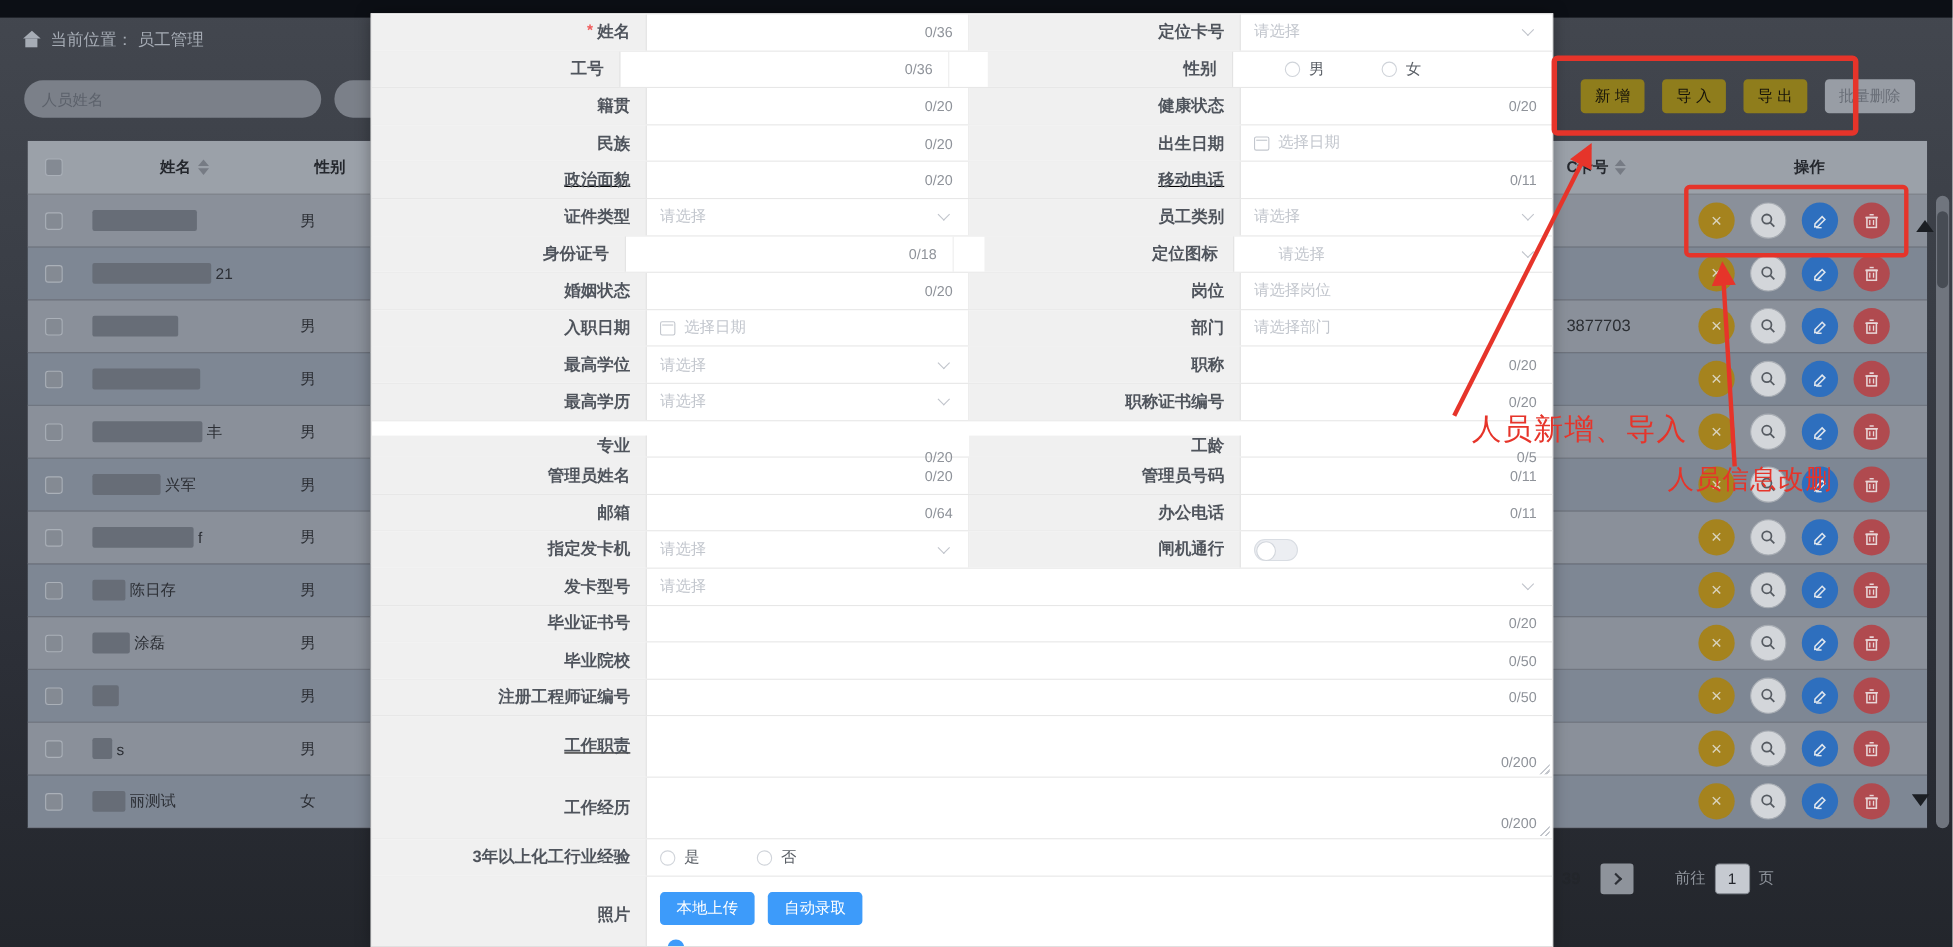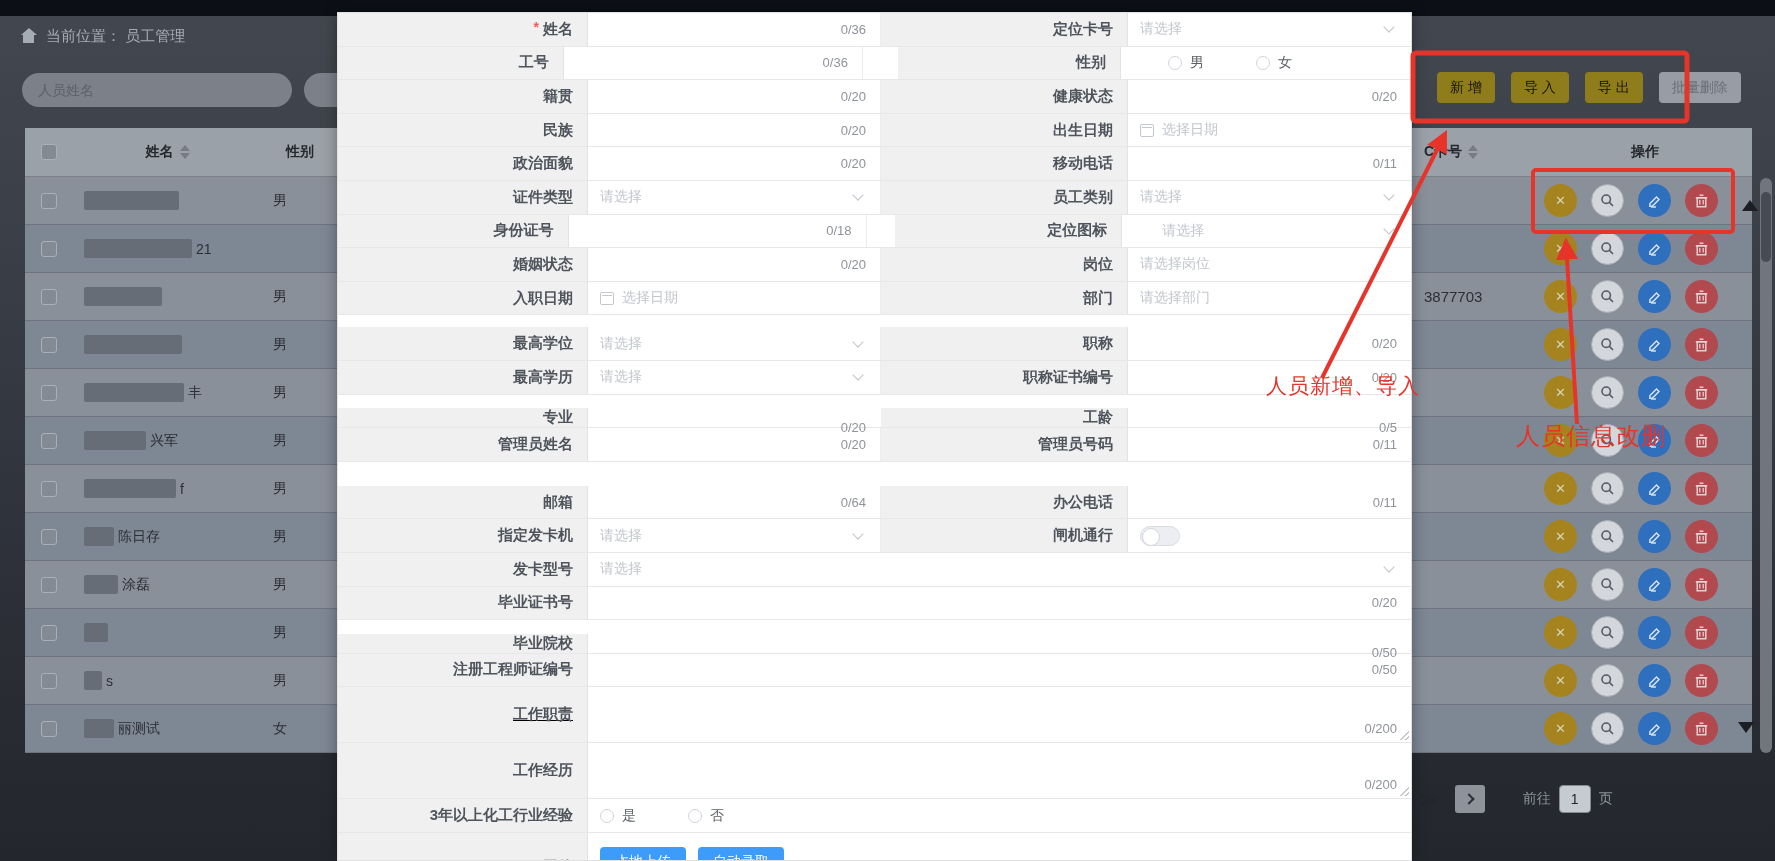--- a/index.html
+++ b/index.html
@@ -84,21 +84,21 @@
   .toggle::after { content:""; position:absolute; left:1px; top:1px; width:16px; height:16px; background:#fff; border:1px solid #d2d6dc; border-radius:50%; }
   .ta-counter { position:absolute; right:14px; bottom:6px; color:#8f939a; font-size:13px; }
   .resize { position:absolute; right:2px; bottom:2px; width:10px; height:10px; clip-path:polygon(100% 0,100% 100%,0 100%); background:repeating-linear-gradient(-45deg,transparent 0 2px,#c3c6cc 2px 3.5px); }
   .pbtn { height:30px; padding:0 15px; background:#3d9bfa; color:#fff; border:none; border-radius:4px; font-size:14px; margin-right:12px; }
   .photo-row .fld { align-items:flex-start; padding-top:14px; }
   .photo-dot { position:absolute; left:269px; bottom:-8px; width:15px; height:15px; border-radius:50%; background:#3d9bfa; }
 
   
   .ann-svg { position:absolute; left:0; top:0; pointer-events:none; z-index:50; }
   .ann-text { position:absolute; color:#e6342a; z-index:51; white-space:nowrap; letter-spacing:1px; }
-  #ann-t1 { left:1266px; top:372px; font-size:21px; }
+  #ann-t1 { left:1338px; top:372px; font-size:27px; }
   #ann-t2 { left:1516px; top:420px; font-size:24px; }
 </style>
 </head>
 <body>
 
 <div class="topbar"></div>
 <div class="top-chev"></div>
 
 <div class="crumb">
   <span class="home-ico"></span>
@@ -648,21 +648,21 @@
         <div class="fcell lab lab1">民族</div>
         <div class="fcell fld fld1">
           <span class="counter">0/20</span>
         </div>
         <div class="fcell lab lab2">出生日期</div>
         <div class="fcell fld fld2">
           <span class="cal"></span>
           <span class="ph">选择日期</span>
         </div>
       </div>
-      <div class="frow" style="height: 33.6px;">
+      <div class="frow" style="height: 33.6px; text-decoration: underline;">
         <div class="fcell lab lab1">政治面貌</div>
         <div class="fcell fld fld1">
           <span class="counter">0/20</span>
         </div>
         <div class="fcell lab lab2">移动电话</div>
         <div class="fcell fld fld2">
           <span class="counter">0/11</span>
         </div>
       </div>
       <div class="frow" style="height: 33.6px;">
@@ -702,21 +702,21 @@
         <div class="fcell lab lab1">入职日期</div>
         <div class="fcell fld fld1">
           <span class="cal"></span>
           <span class="ph">选择日期</span>
         </div>
         <div class="fcell lab lab2">部门</div>
         <div class="fcell fld fld2">
           <span class="ph">请选择部门</span>
         </div>
       </div>
-      <div class="frow" style="height: 33.6px; margin-top: 12px;">
+      <div class="frow" style="height: 33.6px;">
         <div class="fcell lab lab1">最高学位</div>
         <div class="fcell fld fld1">
           <span class="ph">请选择</span>
           <span class="chev"></span>
         </div>
         <div class="fcell lab lab2">职称</div>
         <div class="fcell fld fld2">
           <span class="counter">0/20</span>
         </div>
       </div>
@@ -744,21 +744,21 @@
       <div class="frow" style="height: 33.6px;">
         <div class="fcell lab lab1">管理员姓名</div>
         <div class="fcell fld fld1">
           <span class="counter">0/20</span>
         </div>
         <div class="fcell lab lab2">管理员号码</div>
         <div class="fcell fld fld2">
           <span class="counter">0/11</span>
         </div>
       </div>
-      <div class="frow" style="height: 33.6px; margin-top: 24px;">
+      <div class="frow" style="height: 33.6px;">
         <div class="fcell lab lab1">邮箱</div>
         <div class="fcell fld fld1">
           <span class="counter">0/64</span>
         </div>
         <div class="fcell lab lab2">办公电话</div>
         <div class="fcell fld fld2">
           <span class="counter">0/11</span>
         </div>
       </div>
       <div class="frow" style="height: 33.6px;">
@@ -778,21 +778,21 @@
           <span class="ph">请选择</span>
           <span class="chev"></span>
         </div>
       </div>
       <div class="frow" style="height: 33.6px;">
         <div class="fcell lab lab1">毕业证书号</div>
         <div class="fcell fld fldfull">
           <span class="counter">0/20</span>
         </div>
       </div>
-      <div class="frow" style="height: 33.6px; align-items: flex-end;">
+      <div class="frow" style="height: 33.6px;">
         <div class="fcell lab lab1">毕业院校</div>
         <div class="fcell fld fldfull">
           <span class="counter">0/50</span>
         </div>
       </div>
       <div class="frow" style="height: 33.6px;">
         <div class="fcell lab lab1">注册工程师证编号</div>
         <div class="fcell fld fldfull">
           <span class="counter">0/50</span>
         </div>

